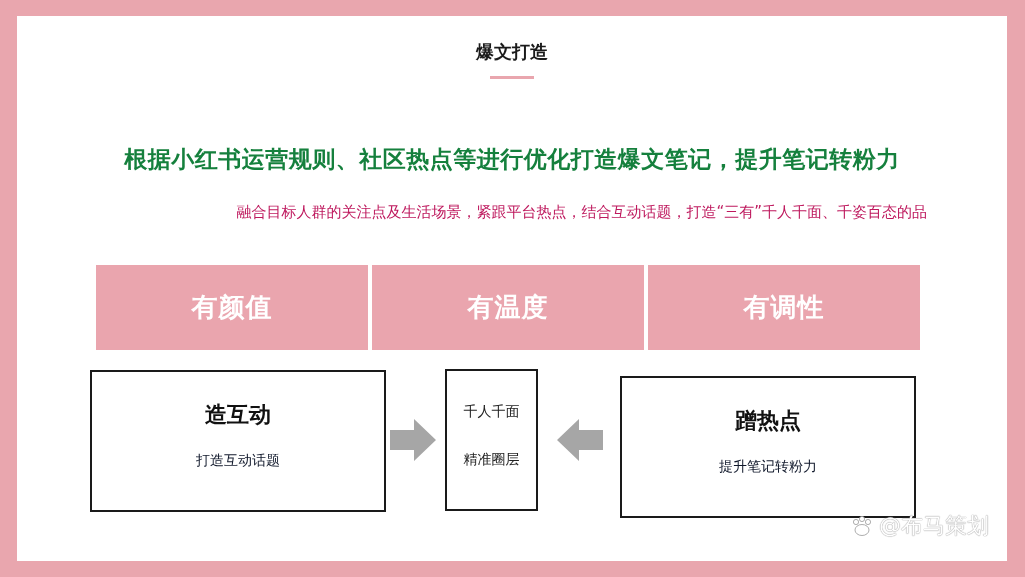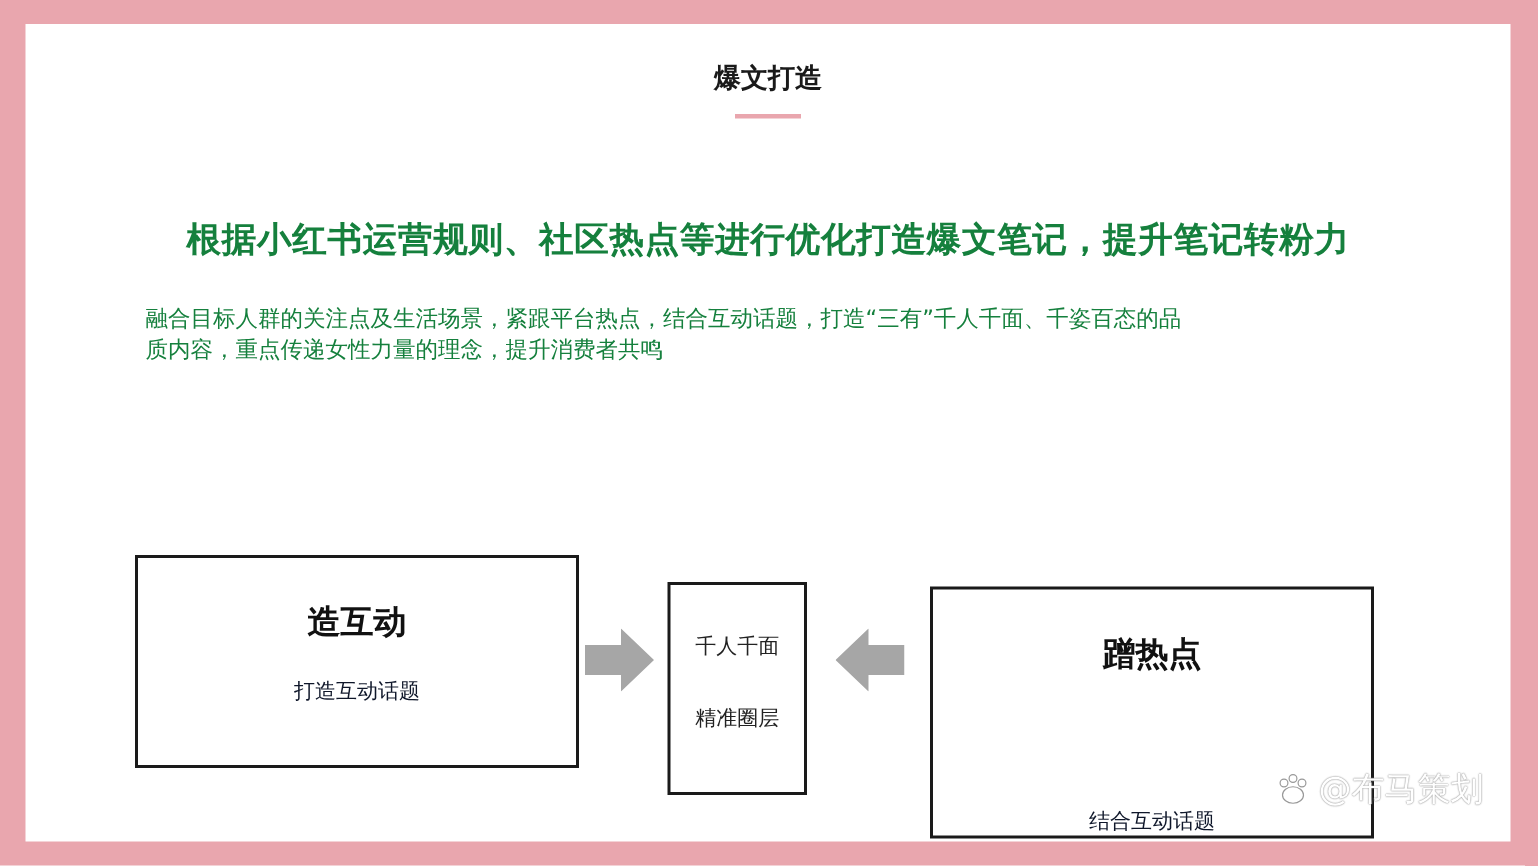--- a/index.html
+++ b/index.html
@@ -18,35 +18,35 @@
     font-size: 18px; font-weight: bold; color: #1a1a1a;
   }
   .title-underline {
     position: absolute; left: 473px; top: 60px; width: 44px; height: 3px; background: #e9a6ae;
   }
   .headline {
     position: absolute; left: 0; top: 128px; width: 990px; text-align: center;
     font-size: 23px; font-weight: bold; color: #15803d; letter-spacing: 0.5px;
   }
   .desc {
-    position: absolute; left: 80px; top: 186px; width: 830px; text-align: left;
-    font-size: 15px; color: #15803d; line-height: 21px;
+    position: absolute; left: 80px; top: 186px; width: 830px; text-align: right;
+    font-size: 15px; color: #be185d; line-height: 21px;
   }
   .pill-row { position: absolute; left: 79px; top: 249px; width: 824px; height: 85px; display: flex; gap: 4px; }
   .pill {
     flex: 1; background: #eaa5ae; display: flex; align-items: center; justify-content: center;
     color: #fff; font-size: 26px; font-weight: bold; letter-spacing: 1px;
   }
   .box {
     position: absolute; border: 2px solid #1a1a1a; background: #fff; box-sizing: border-box;
     display: flex; flex-direction: column; align-items: center;
   }
   .box-left { left: 73px; top: 354px; width: 296px; height: 142px; }
-  .box-mid { left: 428px; top: 372px; width: 93px; height: 142px; }
-  .box-right { left: 603px; top: 375px; width: 296px; height: 168px; justify-content: space-between; }
+  .box-mid { left: 428px; top: 353px; width: 93px; height: 142px; }
+  .box-right { left: 603px; top: 360px; width: 296px; height: 142px; }
   .box-title { font-size: 22px; font-weight: bold; color: #111; margin-top: 28px; }
   .box-sub { font-size: 14px; color: #0f172a; margin-top: 22px; }
   .mid-line { font-size: 14px; color: #222; }
   .mid-line.first { margin-top: 32px; }
   .mid-line.second { margin-top: 30px; }
   .arrow { position: absolute; }
   .arrow-right { left: 373px; top: 403px; }
   .arrow-left { left: 540px; top: 403px; }
   .watermark {
     position: absolute; right: 18px; bottom: 20px; font-size: 22px; color: #fff;
@@ -59,23 +59,27 @@
 <body>
 
 <div class="slide">
   <div class="title">爆文打造</div>
   <div class="title-underline"></div>
 
   <div class="headline">根据小红书运营规则、社区热点等进行优化打造爆文笔记，提升笔记转粉力</div>
 
   <div class="desc">
     <div>融合目标人群的关注点及生活场景，紧跟平台热点，结合互动话题，打造“三有”千人千面、千姿百态的品</div>
-    <div>质内容，重点传递女性力量的理念，提升消费者共鸣</div>
   </div>
 
+  <div class="pill-row">
+    <div class="pill">有颜值</div>
+    <div class="pill">有温度</div>
+    <div class="pill">有调性</div>
+  </div>
 
   <div class="box box-left">
     <div class="box-title">造互动</div>
     <div class="box-sub">打造互动话题</div>
   </div>
 
   <svg class="arrow arrow-right" width="46" height="42" viewBox="0 0 46 42">
     <polygon points="0,11 24,11 24,0 46,21 24,42 24,31 0,31" fill="#a6a6a6"></polygon>
   </svg>
 
@@ -83,21 +87,21 @@
     <div class="mid-line first">千人千面</div>
     <div class="mid-line second">精准圈层</div>
   </div>
 
   <svg class="arrow arrow-left" width="46" height="42" viewBox="0 0 46 42">
     <polygon points="46,11 22,11 22,0 0,21 22,42 22,31 46,31" fill="#a6a6a6"></polygon>
   </svg>
 
   <div class="box box-right">
     <div class="box-title">蹭热点</div>
-    <div class="box-sub">结合互动话题</div>
+    <div class="box-sub">提升笔记转粉力</div>
   </div>
 
   <div class="watermark">
     <svg class="paw" viewBox="0 0 22 22">
       <circle cx="5" cy="7" r="2.6" fill="#fff" stroke="#999" stroke-width="0.8"></circle>
       <circle cx="11" cy="4" r="2.6" fill="#fff" stroke="#999" stroke-width="0.8"></circle>
       <circle cx="17" cy="7" r="2.6" fill="#fff" stroke="#999" stroke-width="0.8"></circle>
       <ellipse cx="11" cy="15" rx="7" ry="5.5" fill="#fff" stroke="#999" stroke-width="0.8"></ellipse>
     </svg>
     <span>@布马策划</span>

